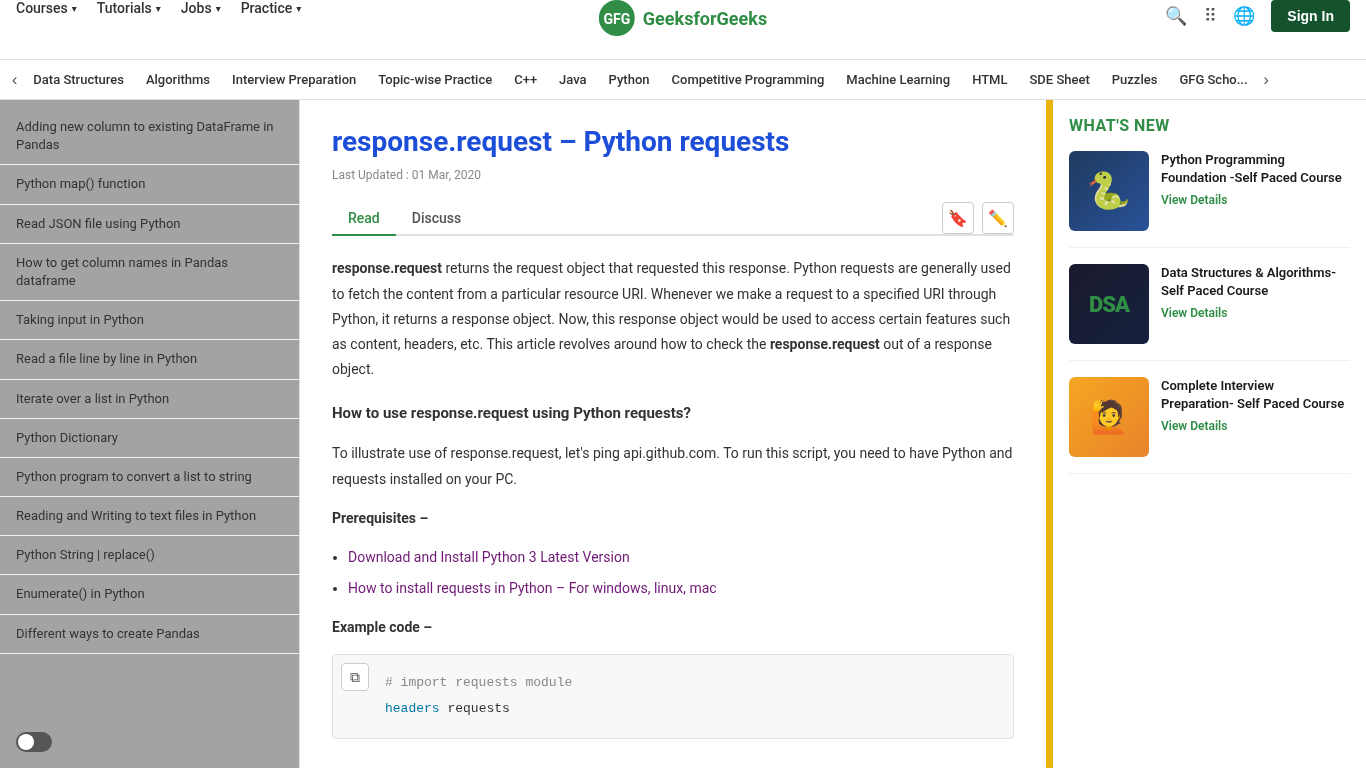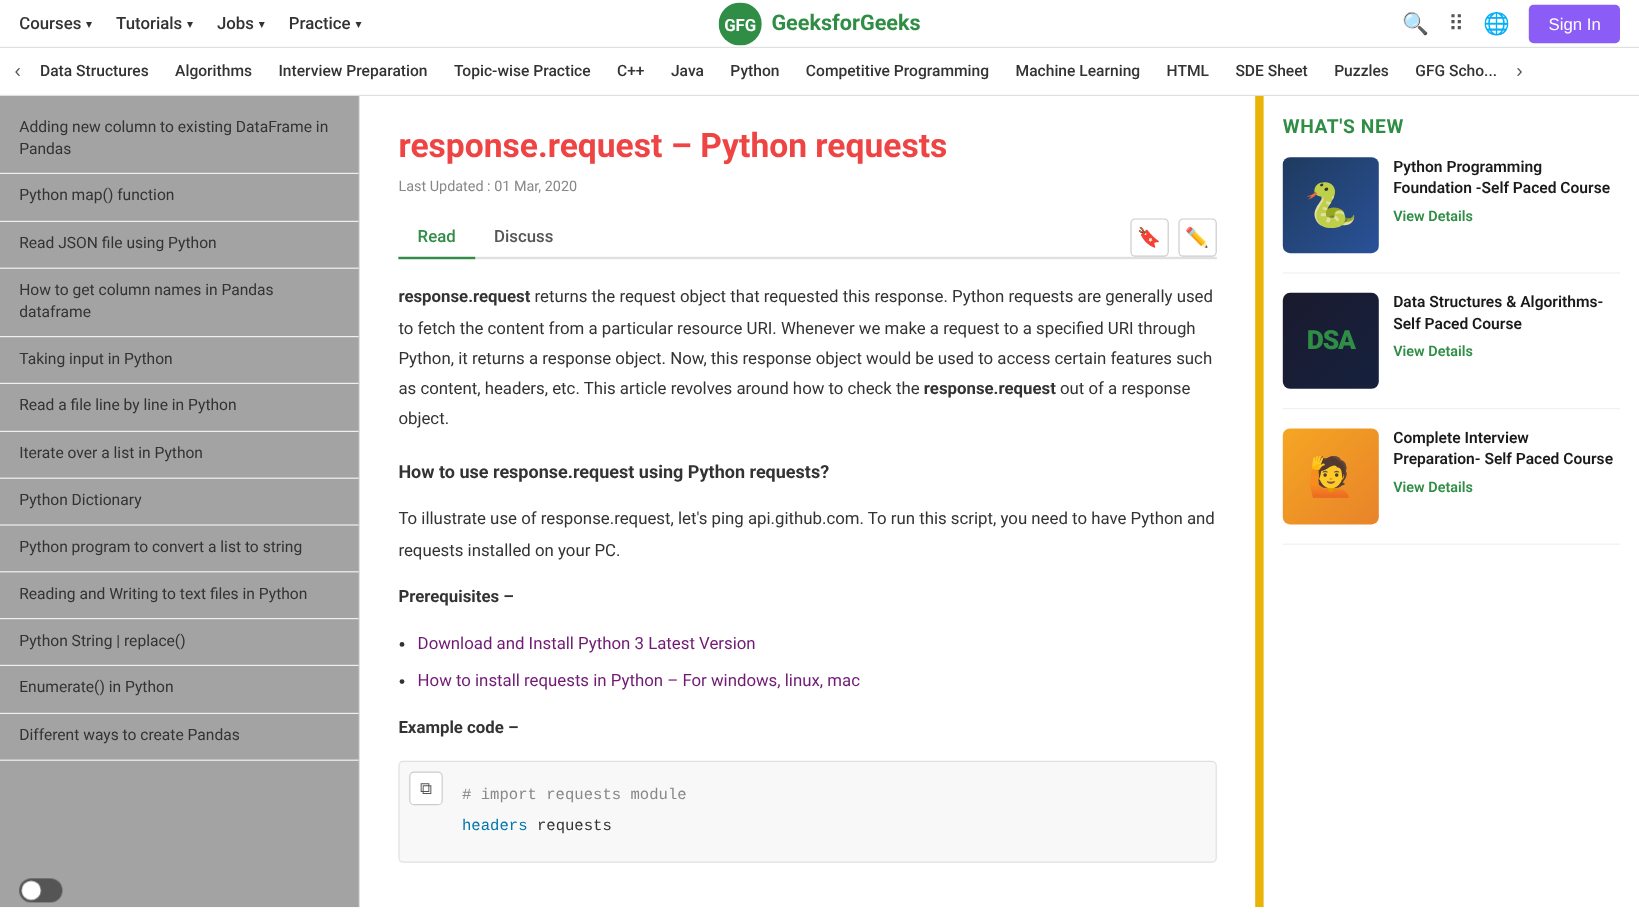--- a/index.html
+++ b/index.html
@@ -1,41 +1,41 @@
 <!DOCTYPE html>
 <html><head>
   <meta charset="utf-8">
   <style>
     * { margin: 0; padding: 0; box-sizing: border-box; }
     body { font-family: -apple-system, BlinkMacSystemFont, 'Segoe UI', Roboto, sans-serif; font-size: 14px; color: #333; background: #fff; }
 
     
-    .header { display: flex; align-items: center; justify-content: space-between; padding: 0 16px; height: 40px; border-bottom: 1px solid #e0e0e0; background: #fff; position: sticky; top: 0; z-index: 100; }
+    .header { display: flex; align-items: flex-start; justify-content: space-between; padding: 0 16px; height: 60px; border-bottom: 1px solid #e0e0e0; background: #fff; position: sticky; top: 0; z-index: 100; }
     .header-left { display: flex; align-items: center; gap: 20px; }
     .nav-item { display: flex; align-items: center; gap: 4px; cursor: pointer; font-size: 14px; font-weight: 500; color: #333; }
     .chevron { font-size: 10px; }
     .logo { display: flex; align-items: center; gap: 8px; text-decoration: none; position: absolute; left: 50%; transform: translateX(-50%); }
     .logo-icon { width: 36px; height: 36px; }
     .header-right { display: flex; align-items: center; gap: 16px; }
-    .sign-in-btn { background: #8b5cf6; color: #fff; border: none; padding: 8px 16px; border-radius: 4px; font-size: 14px; font-weight: 400; cursor: pointer; }
+    .sign-in-btn { background: #14532d; color: #fff; border: none; padding: 8px 16px; border-radius: 4px; font-size: 14px; font-weight: 700; cursor: pointer; }
     .icon-btn { background: none; border: none; cursor: pointer; font-size: 18px; color: #555; }
 
     
     .sub-nav { display: flex; align-items: center; padding: 0 8px; height: 40px; border-bottom: 1px solid #e0e0e0; background: #fff; overflow: hidden; gap: 2px; }
     .sub-nav-item { padding: 0 10px; font-size: 13px; font-weight: 500; color: #333; cursor: pointer; white-space: nowrap; height: 100%; display: flex; align-items: center; }
     .sub-nav-arrow { background: none; border: none; cursor: pointer; font-size: 16px; color: #555; padding: 0 4px; }
 
     
     .main-layout { display: flex; height: calc(768px - 92px); }
 
     
     .sidebar { width: 300px; min-width: 300px; border-right: 1px solid #e0e0e0; overflow-y: auto; padding: 8px 0; background: #a3a3a3; }
     .sidebar-item { padding: 10px 16px; font-size: 13px; color: #333; cursor: pointer; border-bottom: 1px solid #f0f0f0; line-height: 1.4; }
     .article-area { flex: 1; overflow-y: auto; padding: 24px 32px; }
-    .article-title { font-size: 28px; font-weight: 700; color: #ef4444; margin-bottom: 8px; line-height: 1.3; }
+    .article-title { font-size: 28px; font-weight: 700; color: #1d4ed8; margin-bottom: 8px; line-height: 1.3; }
     .article-meta { font-size: 12px; color: #888; margin-bottom: 20px; }
     .tabs-bar { display: flex; align-items: center; justify-content: space-between; border-bottom: 2px solid #e0e0e0; margin-bottom: 20px; }
     .tabs { display: flex; gap: 0; }
     .tab { padding: 8px 16px; font-size: 14px; font-weight: 500; cursor: pointer; color: #555; border-bottom: 2px solid transparent; margin-bottom: -2px; }
     .tab.active { color: #2f8d46; border-bottom: 2px solid #2f8d46; }
     .tab-icons { display: flex; gap: 8px; }
     .tab-icon-btn { background: none; border: 1px solid #ccc; border-radius: 4px; width: 32px; height: 32px; cursor: pointer; display: flex; align-items: center; justify-content: center; font-size: 16px; color: #555; }
 
     .article-body { font-size: 14px; line-height: 1.8; color: #333; }
     .article-body p { margin-bottom: 14px; }

